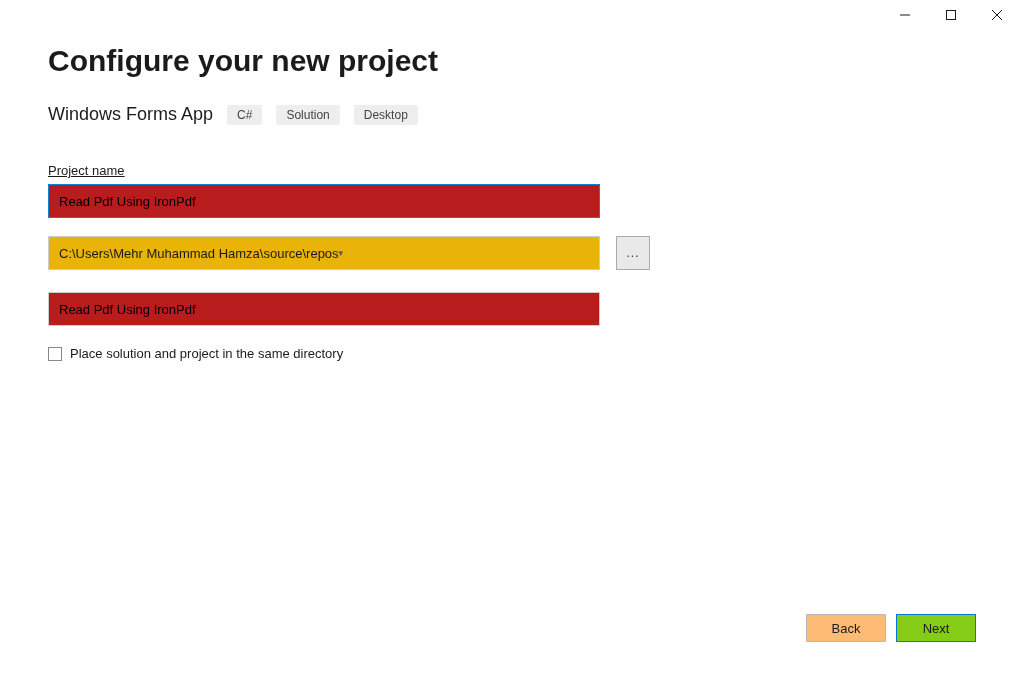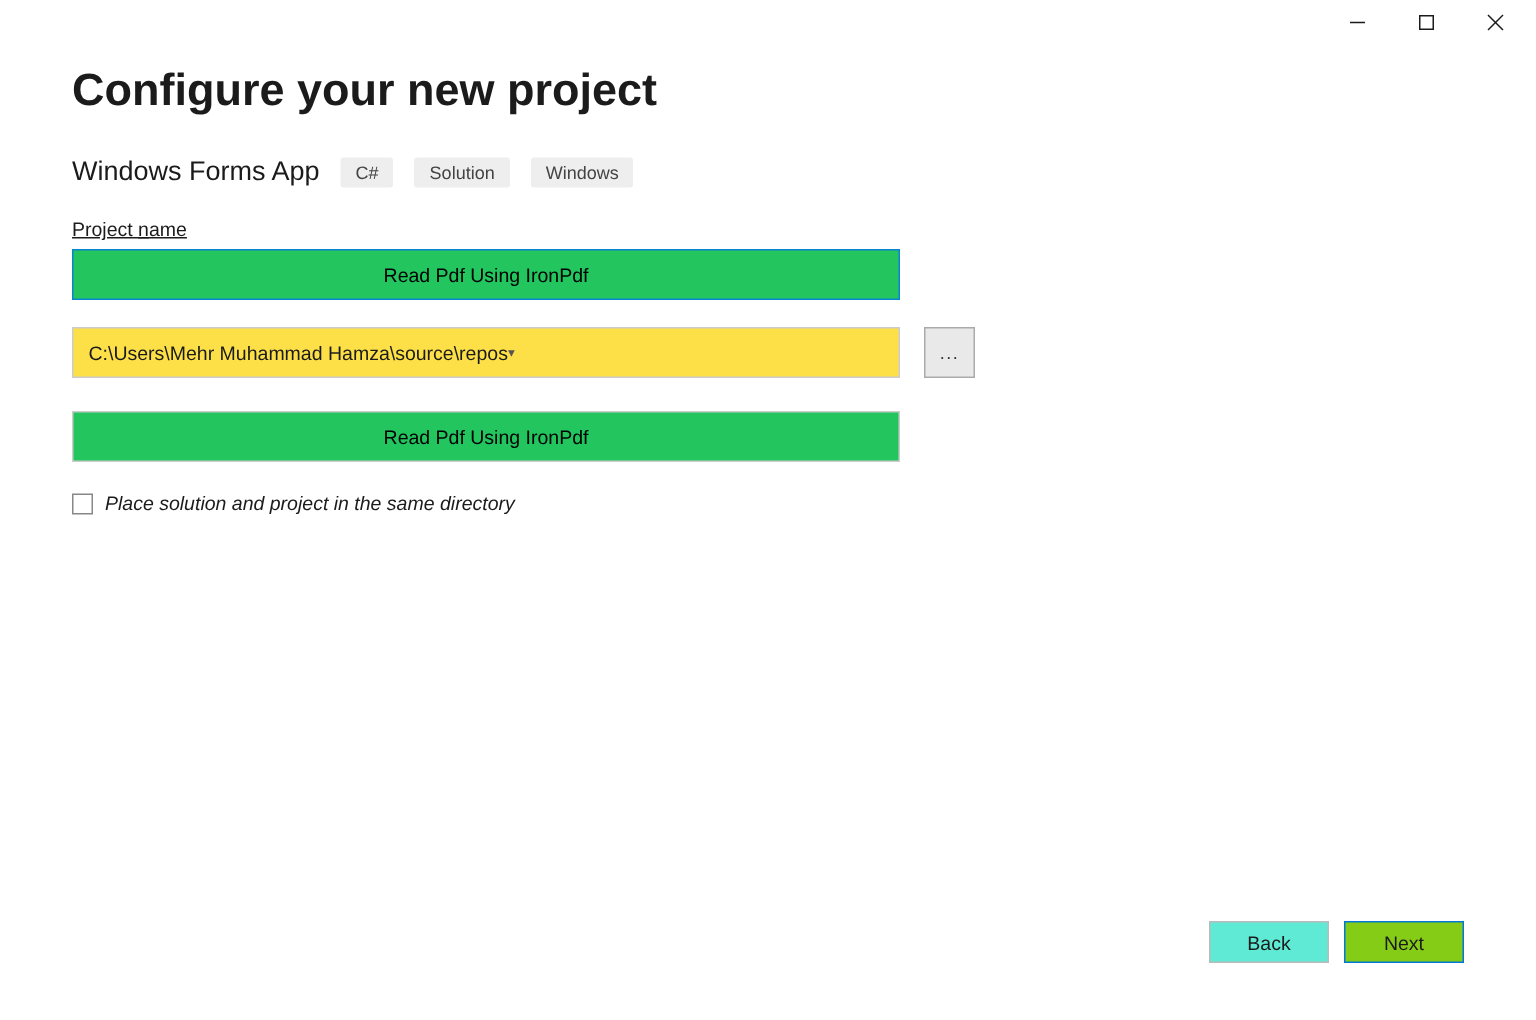--- a/index.html
+++ b/index.html
@@ -33,21 +33,21 @@
   h1 {
     font-size: 30px;
     font-weight: 700;
     margin: 0 0 26px 0;
     letter-spacing: 0;
   }
   .template-row {
     display: flex;
     align-items: center;
     gap: 14px;
-    margin-bottom: 20px;
+    margin-bottom: 38px;
   }
   .template-name {
     font-size: 18px;
     font-weight: 400;
   }
   .tag {
     background: #eeeeee;
     color: #444;
     font-size: 12px;
     padding: 3px 10px;
@@ -68,37 +68,36 @@
     width: 552px;
   }
   .text-input {
     width: 100%;
     height: 34px;
     border: 1px solid #cccccc;
     font-size: 13px;
     padding: 0 10px;
     font-family: inherit;
     outline: none;
-    background: #22c55e;
-    text-align: center;
+    background: #b91c1c;
   }
   .text-input.focused {
     border: 1px solid #0a84d1;
   }
   .location-row {
     display: flex;
     align-items: center;
     gap: 16px;
     margin-bottom: 22px;
   }
   .combo {
     width: 552px;
     height: 34px;
     border: 1px solid #cccccc;
-    background: #fde047;
+    background: #eab308;
     display: flex;
     align-items: center;
     padding: 0 10px;
     font-size: 13px;
     justify-content: flex-start;
   }
   .combo .chev {
     font-size: 9px;
     color: #555;
   }
@@ -123,39 +122,38 @@
     font-style: italic;
     font-family: Georgia, serif;
     line-height: 1;
   }
   .checkbox-row {
     display: flex;
     align-items: center;
     gap: 8px;
     margin-top: 20px;
     font-size: 13px;
-    font-style: italic;
   }
   .checkbox {
     width: 14px; height: 14px;
     border: 1px solid #888;
     background: #fff;
   }
   .footer {
     position: absolute;
     right: 48px;
     bottom: 38px;
     display: flex;
     gap: 10px;
   }
   .btn {
     min-width: 80px;
     height: 28px;
     border: 1px solid #bbbbbb;
-    background: #5eead4;
+    background: #fdba74;
     font-size: 13px;
     display: flex; align-items: center; justify-content: center;
     padding: 0 22px;
   }
   .btn.primary {
     border: 1px solid #0078d4;
     background: #84cc16;
   }
 </style>
 </head>
@@ -180,21 +178,21 @@
   </div>
 </div>
 
 <div class="content">
   <h1>Configure your new project</h1>
 
   <div class="template-row">
     <span class="template-name">Windows Forms App</span>
     <span class="tag">C#</span>
     <span class="tag">Solution</span>
-    <span class="tag">Windows</span>
+    <span class="tag">Desktop</span>
   </div>
 
   <div class="field-label">
     <span>
       <span>Project </span><span class="ul">n</span><span>ame</span>
     </span>
   </div>
   <div class="input-row">
     <input class="text-input focused" type="text" value="Read Pdf Using IronPdf" style="">
   </div>

